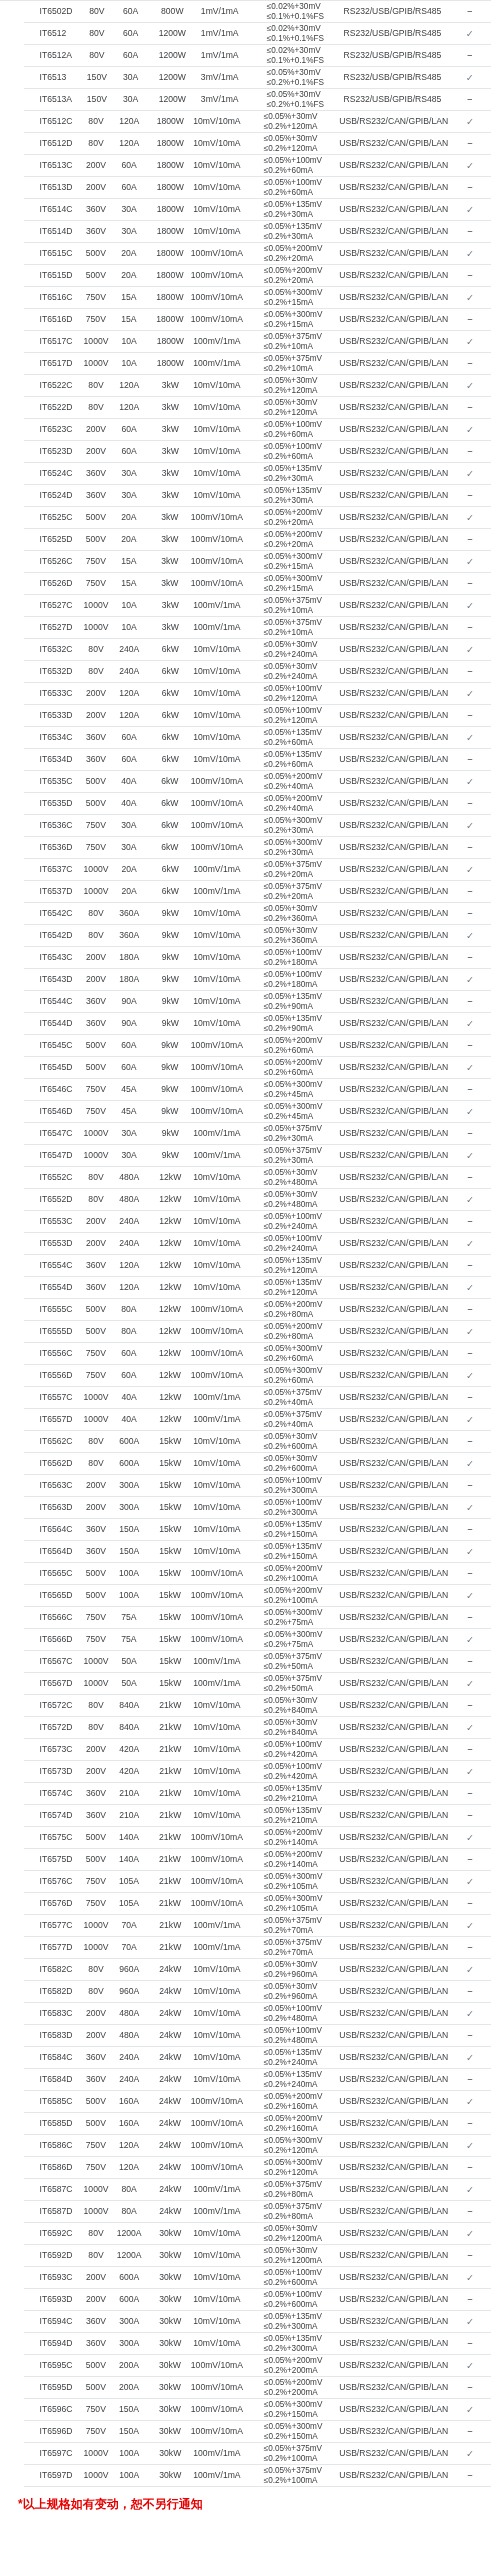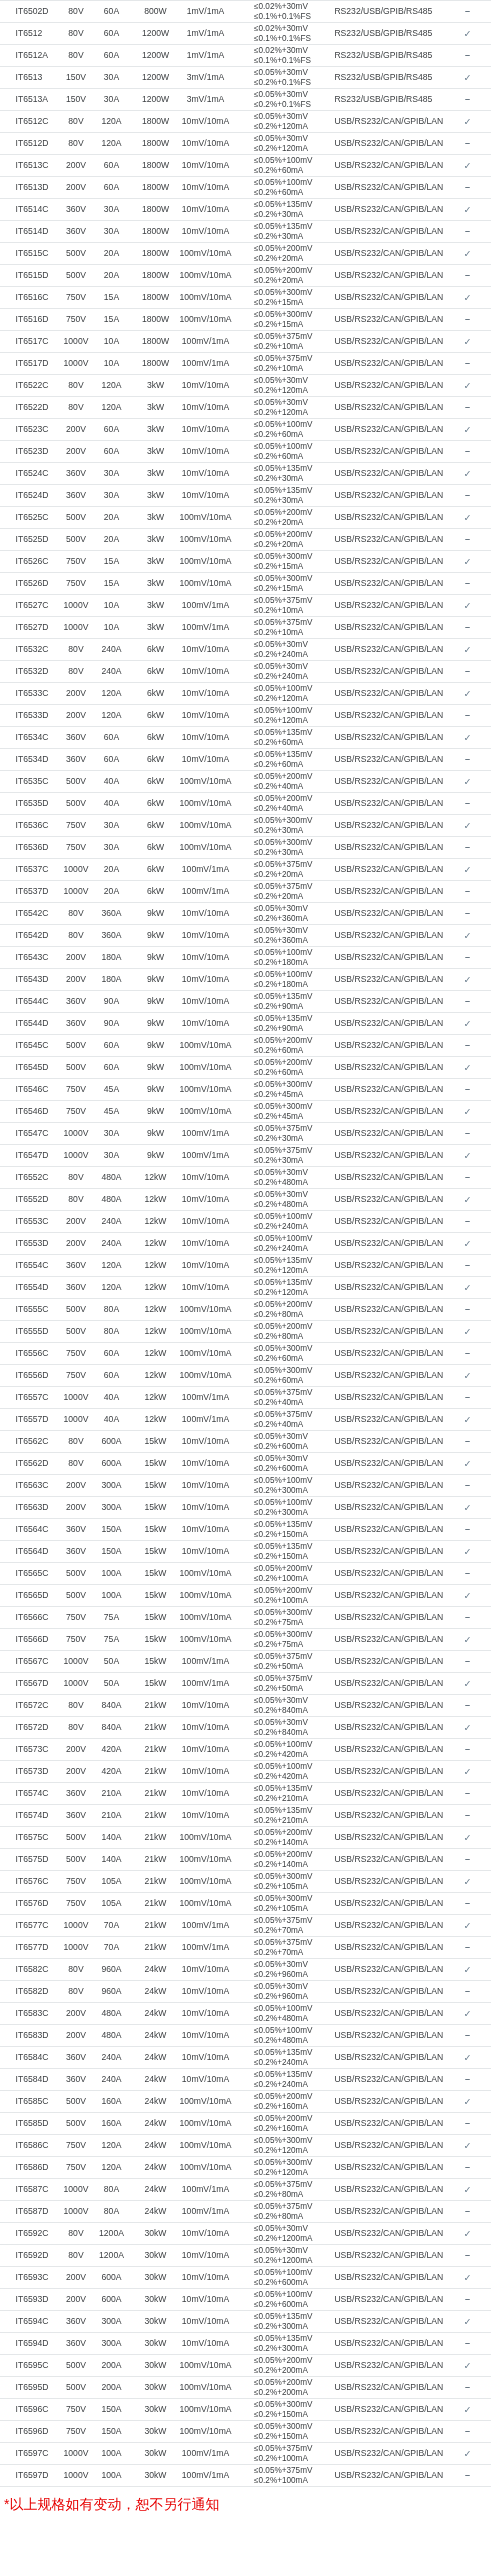--- a/index.html
+++ b/index.html
@@ -3,21 +3,21 @@
 <meta charset="utf-8">
 <style>
   html, body { margin: 0; padding: 0; }
   body {
     width: 492px;
     min-height: 2576px;
     background: #ffffff;
     font-family: "Liberation Sans", "DejaVu Sans", sans-serif;
     color: #3d4043;
   }
-  .spec-table { border-top: 0.7px solid #e4e7e9; }
+  .spec-table { border-top: 0.7px solid #e4e7e9; padding-left: 24px; }
   .row {
     display: flex;
     align-items: center;
     height: 22px;
     box-sizing: border-box;
     border-bottom: 0.7px solid #e4e7e9;
   }
   .cell {
     font-size: 8.6px;
     line-height: 1;
@@ -30,23 +30,23 @@
   .c-pow   { width: 45px;  text-align: center; }
   .c-res   { width: 55px;  text-align: center; }
   .c-acc   { width: 94px; padding-left: 21px; font-size: 8.2px; }
   .acc-line { line-height: 9.3px; }
   .c-int   { width: 117px; padding-left: 7.4px; }
   .c-flag  { width: 47px;  text-align: center; }
   .flag-glyph.check { color: #6e8090; font-size: 9.7px; }
   .flag-glyph.dash  { color: #5d6d7a; font-size: 9px; font-weight: bold; }
   .footnote {
     color: #e60000;
-    font-weight: normal;
-    font-size: 14px;
-    margin: 9px 0 0 4px;
+    font-weight: bold;
+    font-size: 12px;
+    margin: 9px 0 0 18px;
   }
 </style>
 </head>
 <body>
 
 <div>
   <div class="spec-table">
   <div class="row">
     <div class="cell c-model">IT6502D</div>
     <div class="cell c-volt">80V</div>

